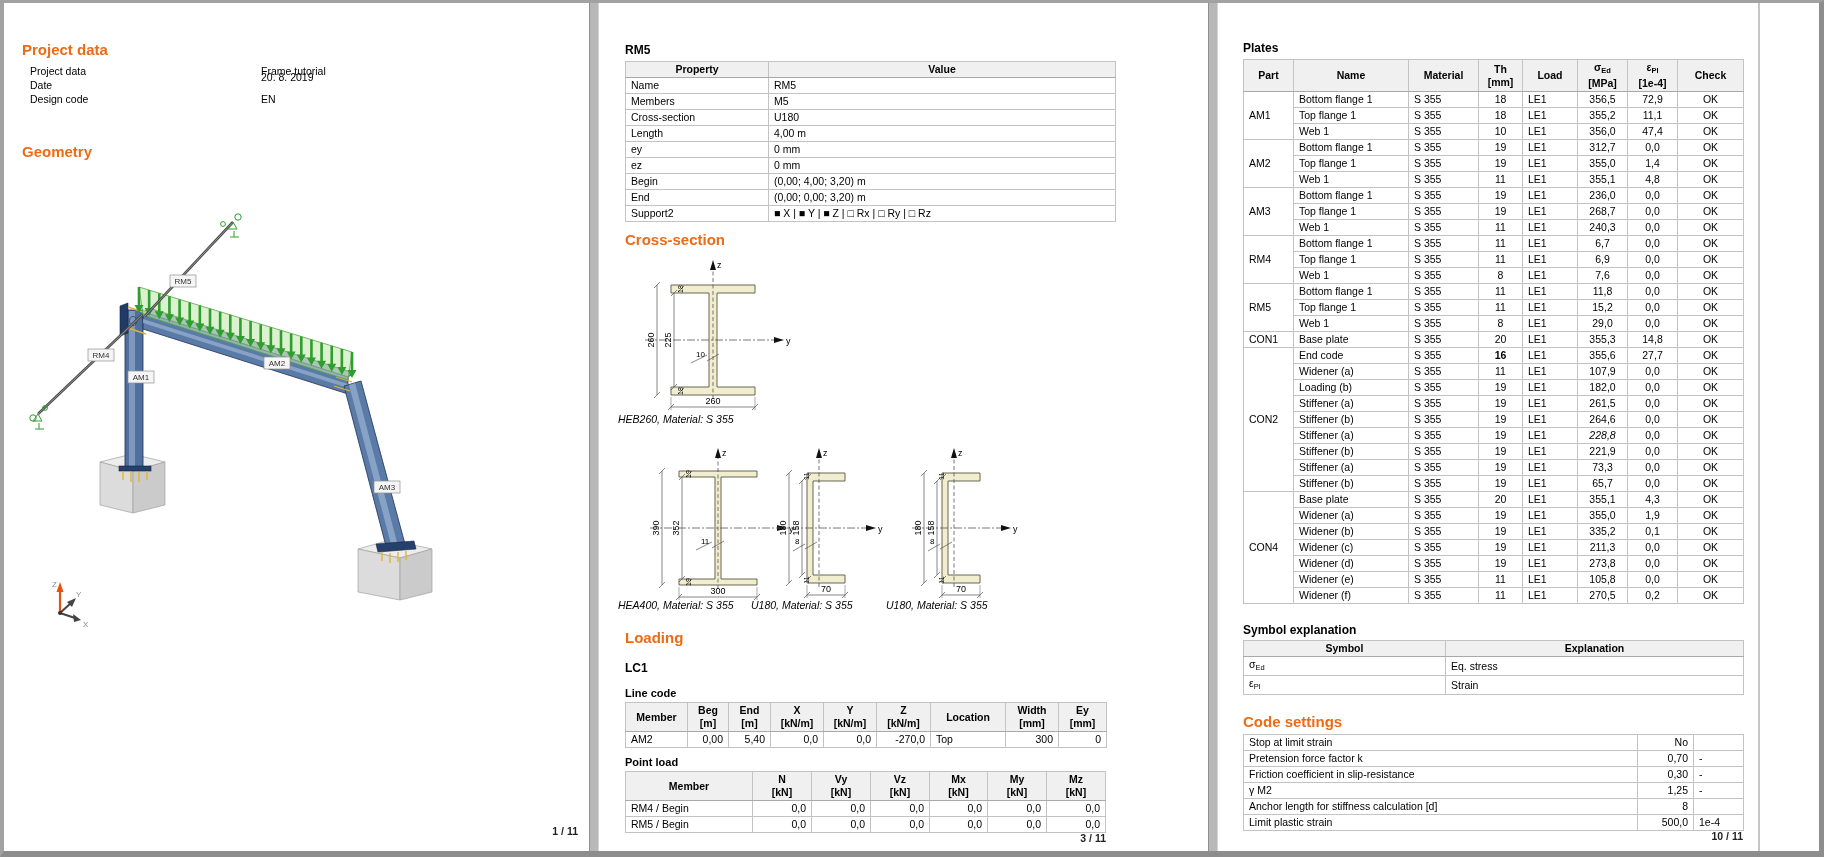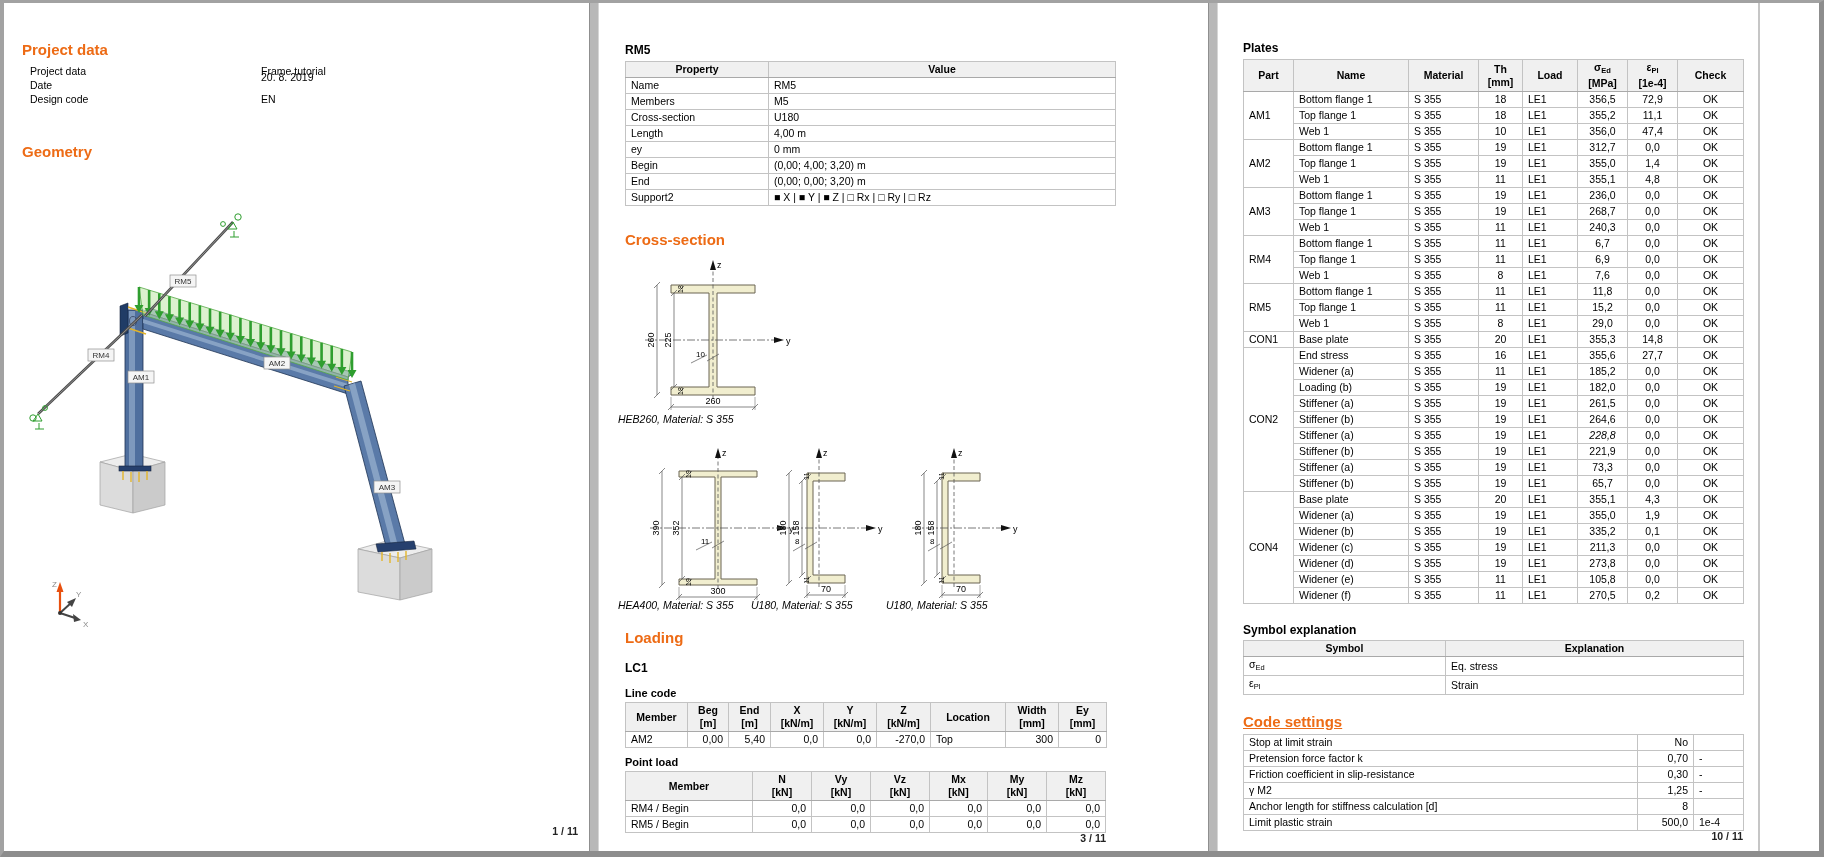--- a/index.html
+++ b/index.html
@@ -220,20 +220,24 @@
         </tr>
         <tr>
           <td>Length</td>
           <td>4,00 m</td>
         </tr>
         <tr>
           <td>ey</td>
           <td>0 mm</td>
         </tr>
         <tr>
+          <td>ez</td>
+          <td>0 mm</td>
+        </tr>
+        <tr>
           <td>Begin</td>
           <td>(0,00; 4,00; 3,20) m</td>
         </tr>
         <tr>
           <td>End</td>
           <td>(0,00; 0,00; 3,20) m</td>
         </tr>
         <tr>
           <td>Support2</td>
           <td>■ X | ■ Y | ■ Z | □ Rx | □ Ry | □ Rz</td>
@@ -643,34 +647,34 @@
           <td>Base plate</td>
           <td>S 355</td>
           <td style="text-align: center;">20</td>
           <td>LE1</td>
           <td style="text-align: center;">355,3</td>
           <td style="text-align: center;">14,8</td>
           <td style="text-align: center;">OK</td>
         </tr>
         <tr>
           <td rowspan="9" class="part-cell">CON2</td>
-          <td>End stress</td>
-          <td>S 355</td>
-          <td style="text-align: center;">16</td>
+          <td>End code</td>
+          <td>S 355</td>
+          <td style="text-align: center; font-weight: bold;">16</td>
           <td>LE1</td>
           <td style="text-align: center;">355,6</td>
           <td style="text-align: center;">27,7</td>
           <td style="text-align: center;">OK</td>
         </tr>
         <tr>
           <td>Widener (a)</td>
           <td>S 355</td>
           <td style="text-align: center;">11</td>
           <td>LE1</td>
-          <td style="text-align: center;">185,2</td>
+          <td style="text-align: center;">107,9</td>
           <td style="text-align: center;">0,0</td>
           <td style="text-align: center;">OK</td>
         </tr>
         <tr>
           <td>Loading (b)</td>
           <td>S 355</td>
           <td style="text-align: center;">19</td>
           <td>LE1</td>
           <td style="text-align: center;">182,0</td>
           <td style="text-align: center;">0,0</td>
@@ -815,21 +819,21 @@
           <td><span>σ</span><sub>Ed</sub></td>
           <td>Eq. stress</td>
         </tr>
         <tr>
           <td><span>ε</span><sub>Pl</sub></td>
           <td>Strain</td>
         </tr>
       </tbody>
   </table>
 
-  <div class="abs h-orange accent" style="left: 26px; top: 710px; color: rgb(237, 107, 21); text-decoration: underline;">Code settings</div>
+  <div class="abs h-orange accent" style="left: 26px; top: 710px; color: rgb(237, 107, 21);">Code settings</div>
 
   <table class="tbl abs" style="left:26px;top:731px;width:500px;">
     <colgroup>
         <col style="width:394px">
         <col style="width:56px">
         <col style="width:50px">
       </colgroup>
     <tbody>
         <tr>
           <td>Stop at limit strain</td>

